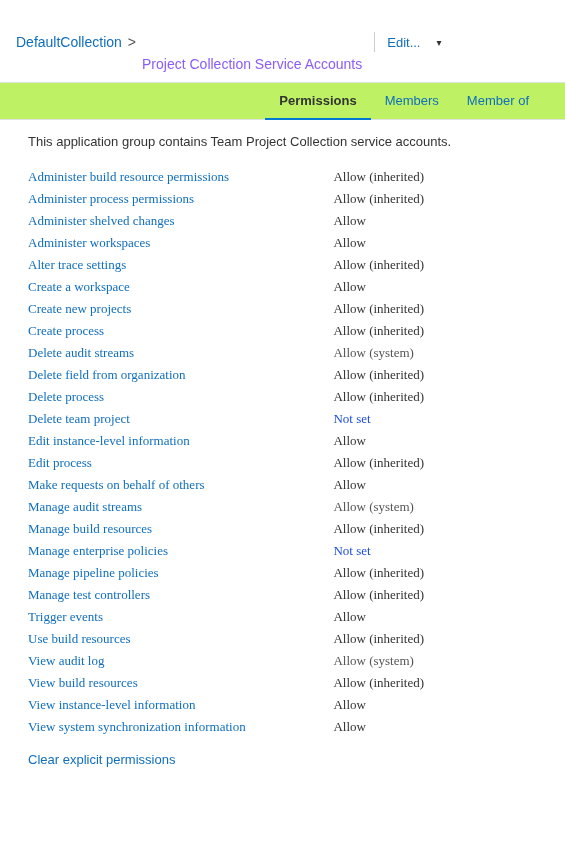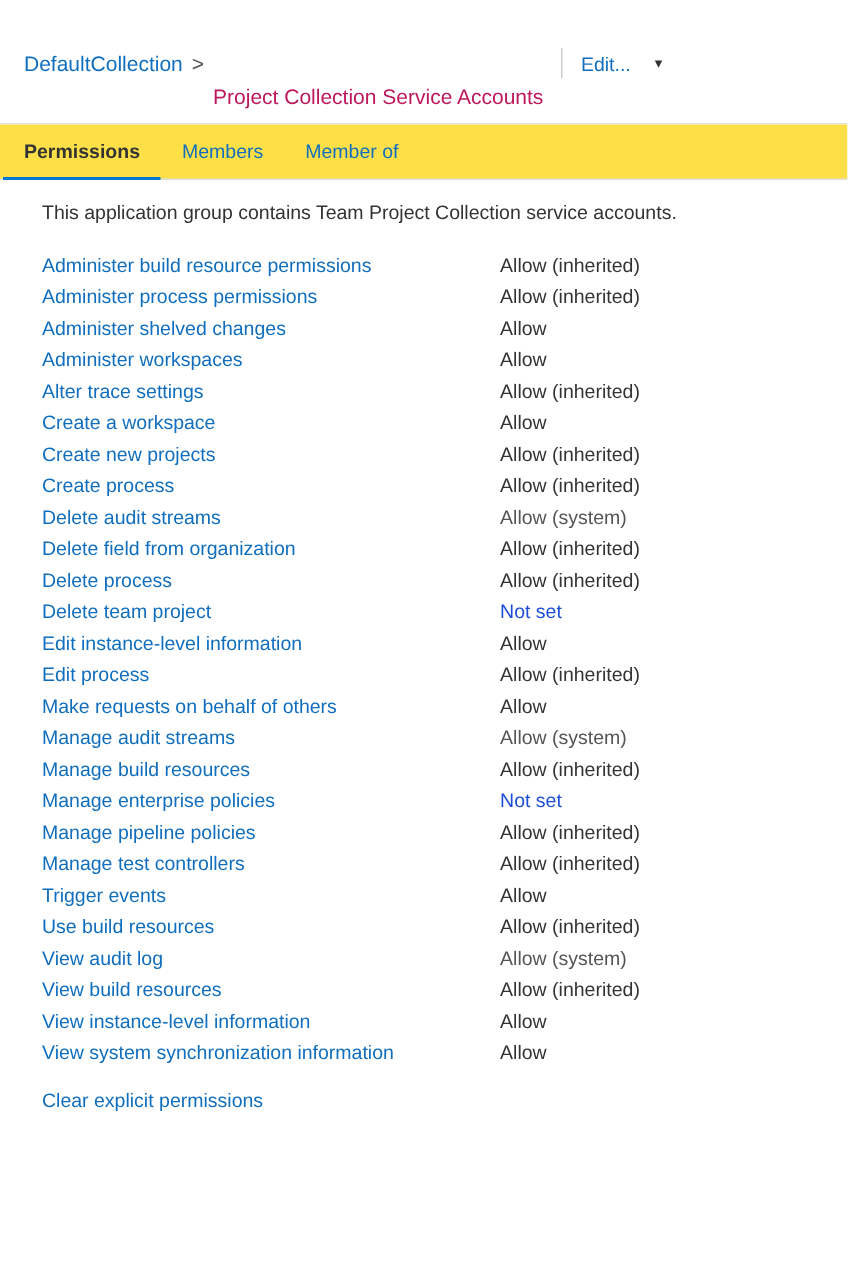--- a/index.html
+++ b/index.html
@@ -26,21 +26,21 @@
     }
     .breadcrumb-link {
       color: #106ebe;
       cursor: pointer;
     }
     .breadcrumb-sep {
       margin: 0 6px;
       color: #555;
     }
     .breadcrumb-current {
-      color: #be185d;
+      color: #8b5cf6;
       margin-top: 44px;
     }
     .header-divider {
       width: 1px;
       height: 20px;
       background: #ccc;
       margin: 0 12px;
     }
     .edit-btn {
       display: flex;
@@ -52,23 +52,24 @@
       background: none;
       border: none;
       padding: 0;
     }
     .edit-btn .chevron {
       font-size: 10px;
       color: #333;
     }
     .tabs {
       display: flex;
-      padding: 0 2px;
+      padding: 0 22px;
       border-bottom: 1px solid #e0e0e0;
-      background: #fde047;
+      background: #bef264;
+      justify-content: flex-end;
     }
     .tab {
       padding: 10px 14px;
       font-size: 13px;
       cursor: pointer;
       color: #106ebe;
       border-bottom: 2px solid transparent;
       margin-bottom: -1px;
     }
     .tab.active {
@@ -85,20 +86,21 @@
       margin-bottom: 14px;
       line-height: 1.5;
     }
     .permissions-table {
       width: 100%;
       border-collapse: collapse;
     }
     .permissions-table tr td {
       padding: 3px 0;
       vertical-align: top;
+      font-family: Liberation Serif, serif;
     }
     .perm-name {
       color: #106ebe;
       cursor: pointer;
       font-size: 13px;
       width: 60%;
     }
     .perm-value {
       font-size: 13px;
       color: #333;

